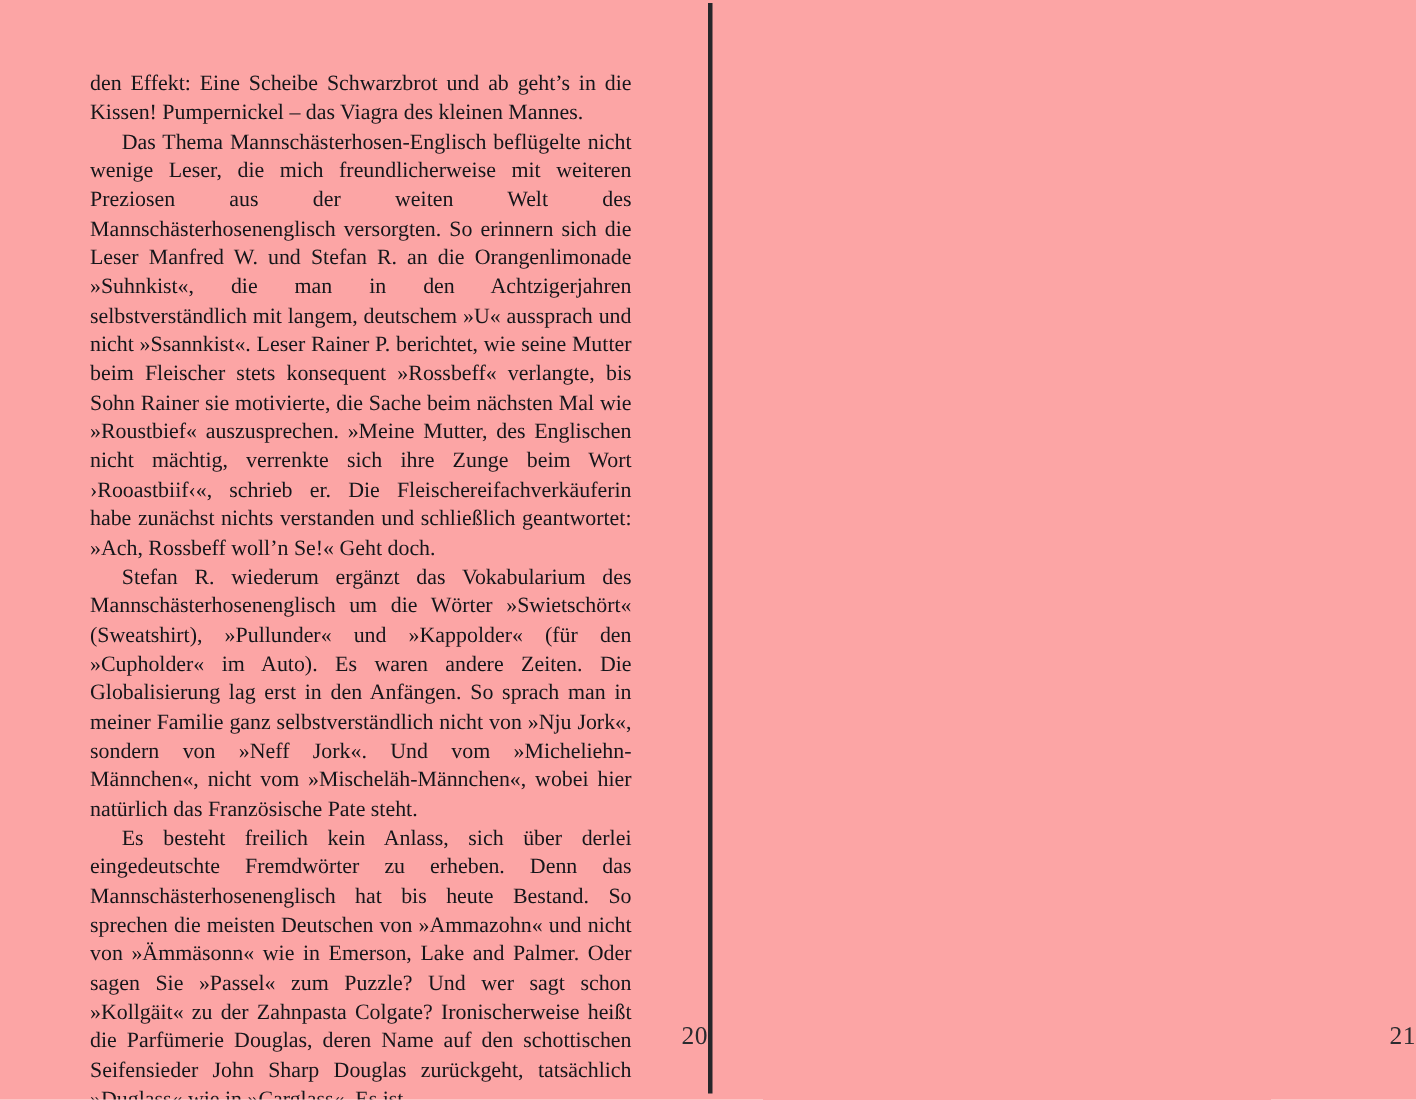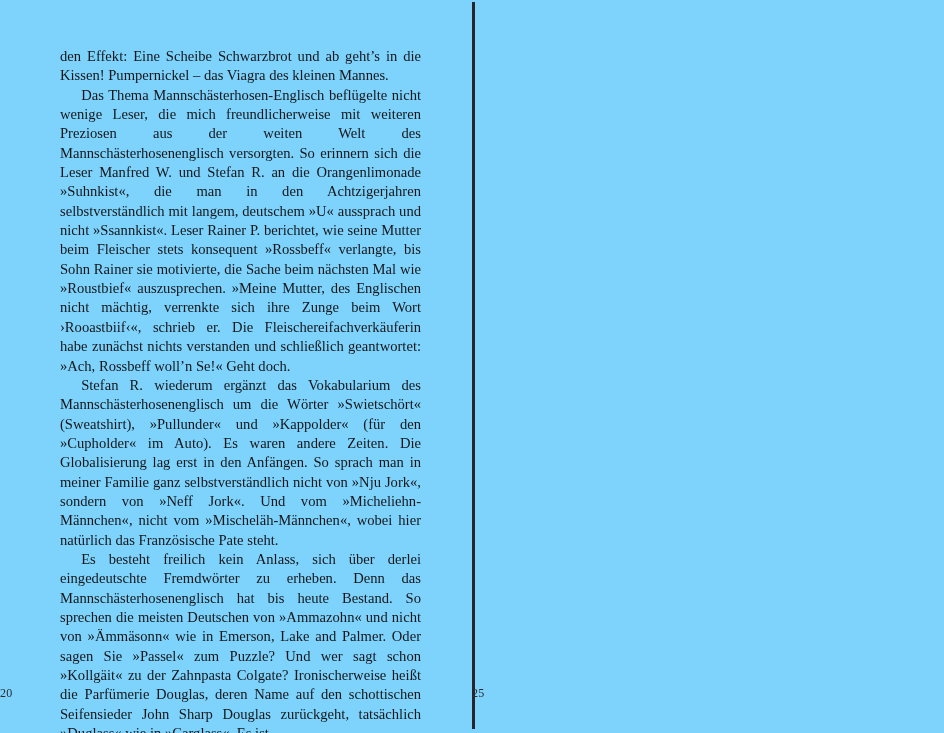--- a/index.html
+++ b/index.html
@@ -11,21 +11,21 @@
     height: 733px;
     background: #fdfdfb;
     font-family: "Liberation Serif", "DejaVu Serif", serif;
     color: #15161a;
     overflow: hidden;
   }
   .spread {
     position: relative;
     width: 944px;
     height: 733px;
-    background: #7dd3fc;
+    background: #fca5a5;
     display: flex;
   }
   
   .gutter {
     position: absolute;
     left: 472px;
     top: 2px;
     width: 3px;
     height: 727px;
     background: #26262a;
@@ -60,22 +60,22 @@
   p.indent {
     text-indent: 1.45em;
     font-family: Liberation Serif, serif;
   }
 
   .folio {
     position: absolute;
     bottom: 32px;
     width: 100%;
     left: 0;
-    text-align: left;
-    font-size: 12px;
+    text-align: right;
+    font-size: 17px;
     color: #2a2b2f;
     letter-spacing: 0.3px;
   }
 </style>
 </head>
 <body>
 
 <div class="spread">
 
   <div class="page page-left">
@@ -85,16 +85,16 @@
       <p class="indent">Stefan R. wiederum ergänzt das Vokabularium des Mannschästerhosenenglisch um die Wörter »Swietschört« (Sweatshirt), »Pullunder« und »Kappolder« (für den »Cupholder« im Auto). Es waren andere Zeiten. Die Globalisierung lag erst in den Anfängen. So sprach man in meiner Familie ganz selbstverständlich nicht von »Nju Jork«, sondern von »Neff Jork«. Und vom »Micheliehn-Männchen«, nicht vom »Mischeläh-Männchen«, wobei hier natürlich das Französische Pate steht.</p>
       <p class="indent">Es besteht freilich kein Anlass, sich über derlei eingedeutschte Fremdwörter zu erheben. Denn das Mannschästerhosenenglisch hat bis heute Bestand. So sprechen die meisten Deutschen von »Ammazohn« und nicht von »Ämmäsonn« wie in Emerson, Lake and Palmer. Oder sagen Sie »Passel« zum Puzzle? Und wer sagt schon »Kollgäit« zu der Zahnpasta Colgate? Ironischerweise heißt die Parfümerie Douglas, deren Name auf den schottischen Seifensieder John Sharp Douglas zurückgeht, tatsächlich »Duglass« wie in »Carglass«. Es ist</p>
     </div>
     <div class="folio">20</div>
   </div>
 
   <div class="gutter"></div>
 
   <div class="page page-right">
 
-    <div class="folio">25</div>
+    <div class="folio">21</div>
   </div>
 
 </div>
 
 </body></html>

